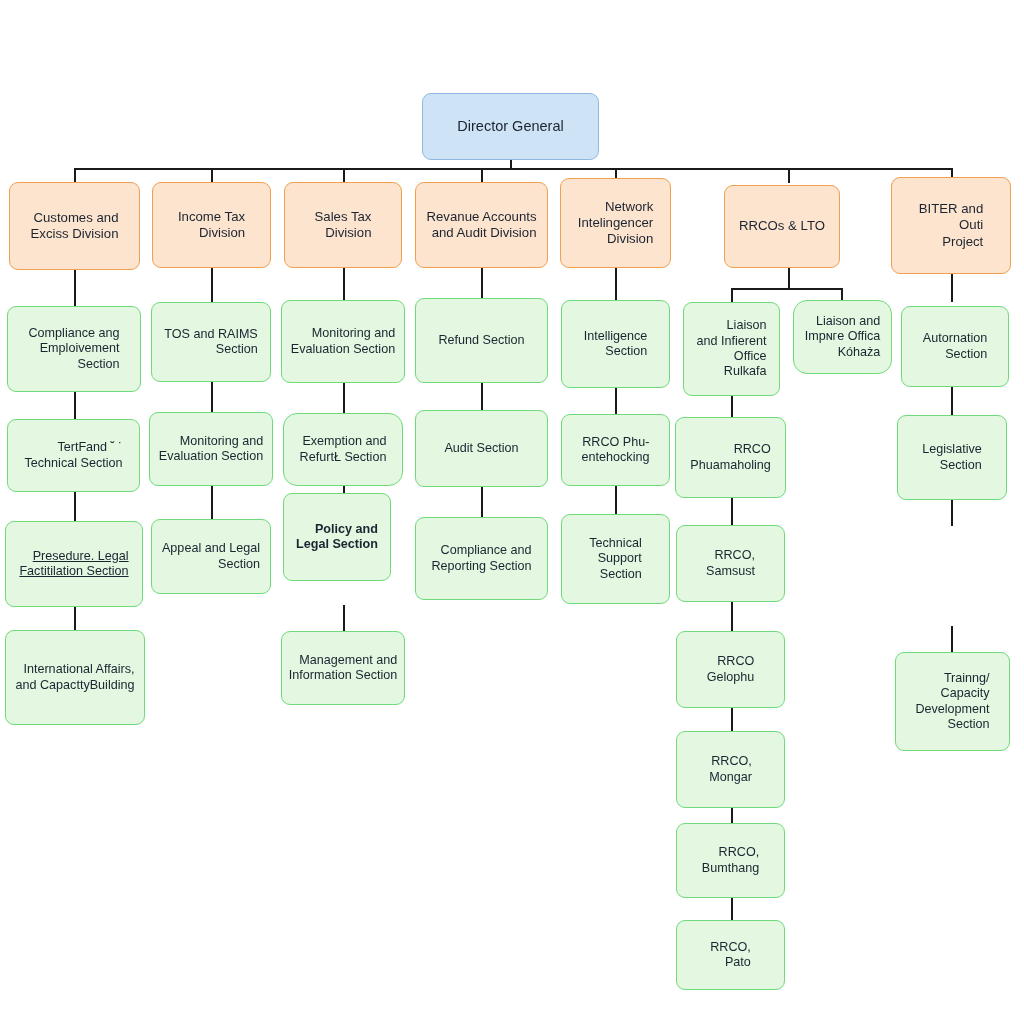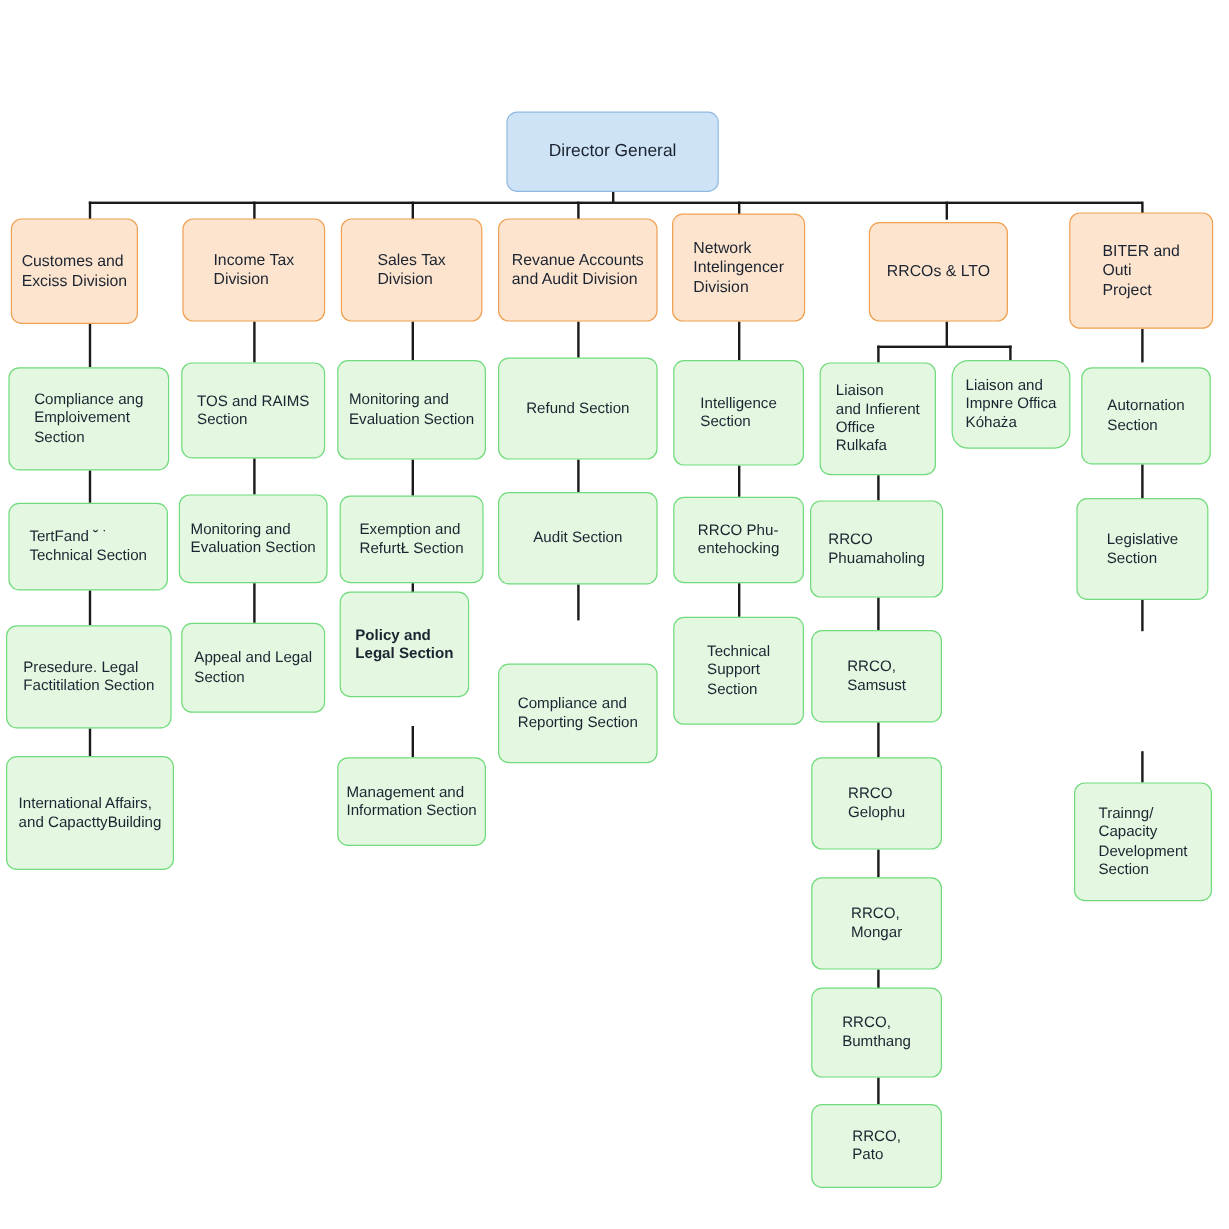--- a/index.html
+++ b/index.html
@@ -15,21 +15,21 @@
     background: #ffffff;
     font-family: "Liberation Sans", sans-serif;
     overflow: hidden;
   }
   .node {
     position: absolute;
     box-sizing: border-box;
     display: flex;
     align-items: center;
     justify-content: center;
-    text-align: left;
+    text-align: right;
     border-radius: 9px;
     line-height: 1.22;
     color: #1b2430;
     padding: 2px 4px;
     white-space: pre-line;
     z-index: 3;
   }
   .node.root {
     background: #cfe3f7;
     border: 1.5px solid #8fb9e0;
@@ -104,65 +104,65 @@
   <div class="conn v" style="left:731px; top:808px; height:23px;"></div>
   <div class="conn v" style="left:731px; top:898px; height:22px;"></div>
 
   <div class="conn v" style="left:951px; top:274px; height:28px;"></div>
   <div class="conn v" style="left:951px; top:387px; height:28px;"></div>
   <div class="conn v" style="left:951px; top:500px; height:26px;"></div>
   <div class="conn v" style="left:951px; top:626px; height:26px;"></div>
 
   <div class="node root" style="left:422px; top:93px; width:177px; height:67px;">Director General</div>
 
-  <div class="node div" style="left:9px; top:182px; width:106px; height:88px;">Customes and
+  <div class="node div" style="left:9px; top:182px; width:131px; height:88px;">Customes and
 Exciss Division</div>
   <div class="node div" style="left:152px; top:182px; width:119px; height:86px;">Income Tax
 Division</div>
   <div class="node div" style="left:284px; top:182px; width:118px; height:86px;">Sales Tax
 Division</div>
   <div class="node div" style="left:415px; top:182px; width:133px; height:86px;">Revanue Accounts
 and Audit Division</div>
   <div class="node div" style="left:560px; top:178px; width:111px; height:90px;">Network
 Intelingencer
 Division</div>
   <div class="node div" style="left:724px; top:185px; width:116px; height:83px;">RRCOs &amp; LTO</div>
   <div class="node div" style="left:891px; top:177px; width:120px; height:97px;">BITER and
 Outi
 Project</div>
 
   <div class="node sec" style="left:7px; top:306px; width:134px; height:86px;">Compliance  ang
 Emploivement
 Section</div>
   <div class="node sec" style="left:7px; top:419px; width:133px; height:73px;">TertFand     ˘ ˙
 Technical Section</div>
-  <div class="node sec" style="left:5px; top:521px; width:138px; height:86px;">Presedure. Legal
+  <div class="node sec" style="left:5px; top:521px; width:138px; height:86px;text-decoration:underline;">Presedure. Legal
 Factitilation Section</div>
   <div class="node sec" style="left:5px; top:630px; width:140px; height:95px;">International Affairs,
 and CapacttyBuilding</div>
 
   <div class="node sec" style="left:151px; top:302px; width:120px; height:80px;">TOS and RAIMS
 Section</div>
   <div class="node sec" style="left:149px; top:412px; width:124px; height:74px;">Monitoring and
 Evaluation Section</div>
   <div class="node sec" style="left:151px; top:519px; width:120px; height:75px;">Appeal and Legal
 Section</div>
 
   <div class="node sec" style="left:281px; top:300px; width:124px; height:83px;">Monitoring and
 Evaluation Section</div>
-  <div class="node sec" style="left:283px; top:413px; width:120px; height:73px;">Exemption and
+  <div class="node sec" style="left:283px; top:413px; width:120px; height:73px;border-radius:14px;">Exemption and
 RefurtŁ Section</div>
   <div class="node sec" style="left:283px; top:493px; width:108px; height:88px;font-weight:bold;">Policy and
 Legal Section</div>
   <div class="node sec" style="left:281px; top:631px; width:124px; height:74px;">Management and
 Information Section</div>
 
   <div class="node sec" style="left:415px; top:298px; width:133px; height:85px;">Refund Section</div>
   <div class="node sec" style="left:415px; top:410px; width:133px; height:77px;">Audit Section</div>
-  <div class="node sec" style="left:415px; top:517px; width:133px; height:83px;margin-top:36px;">Compliance and
+  <div class="node sec" style="left:415px; top:517px; width:133px; height:83px;">Compliance and
 Reporting Section</div>
 
   <div class="node sec" style="left:561px; top:300px; width:109px; height:88px;">Intelligence
 Section</div>
   <div class="node sec" style="left:561px; top:414px; width:109px; height:72px;">RRCO Phu-
 entehocking</div>
   <div class="node sec" style="left:561px; top:514px; width:109px; height:90px;">Technical
 Support
 Section</div>
 

